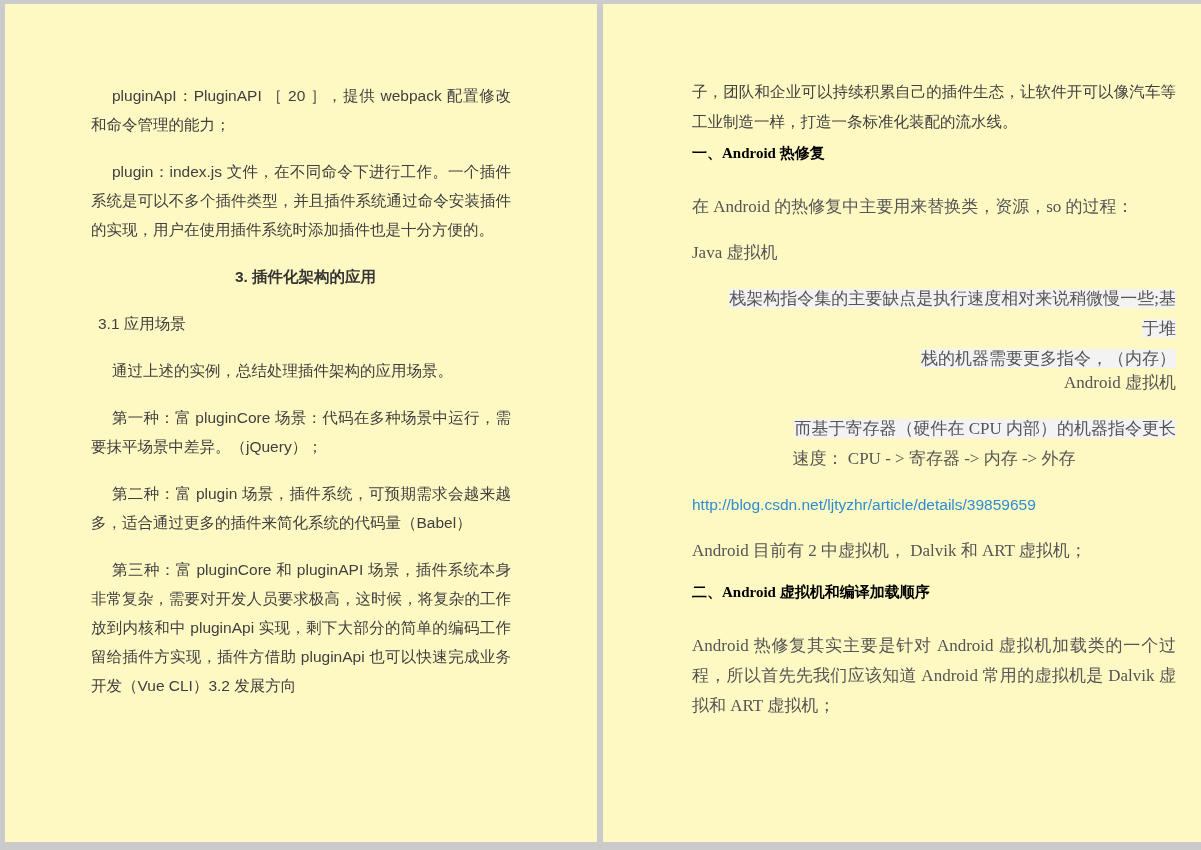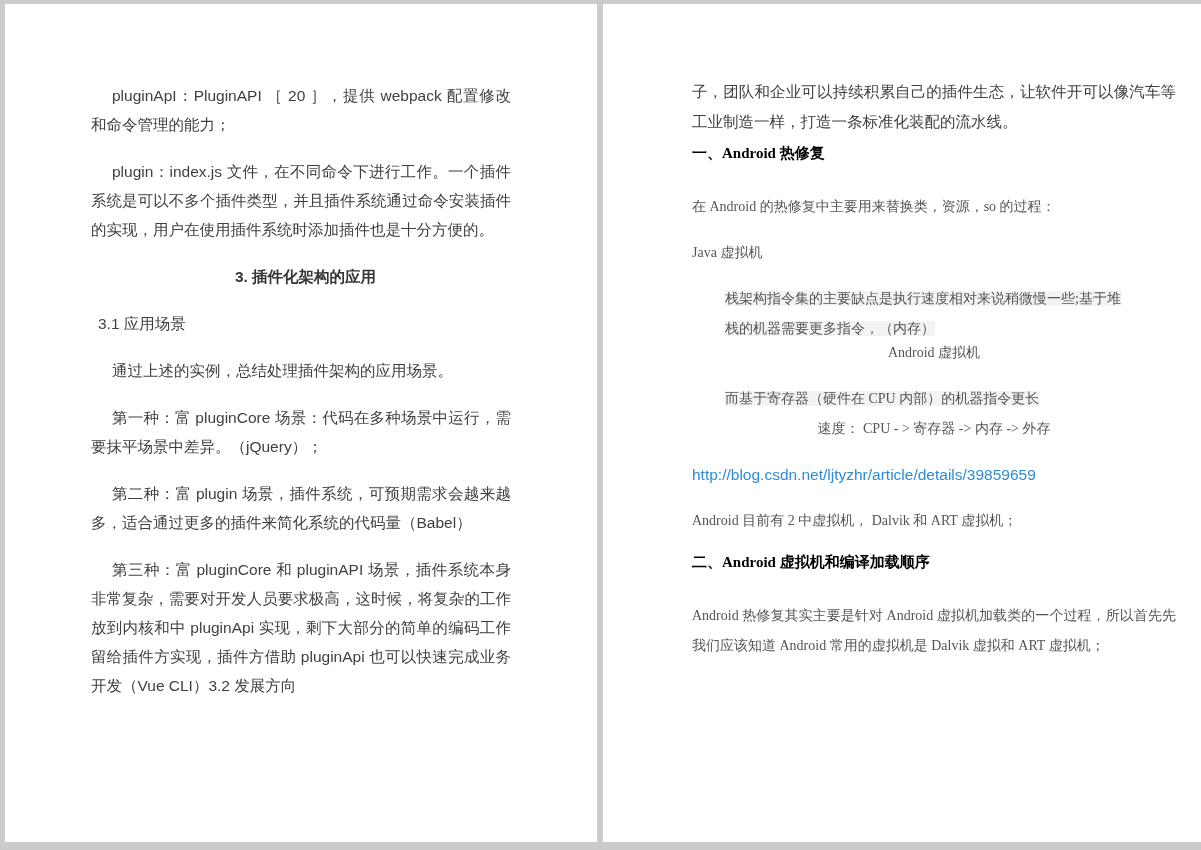--- a/index.html
+++ b/index.html
@@ -13,21 +13,21 @@
   }
   .viewer {
     position: relative;
     width: 1201px;
     height: 850px;
   }
   .page {
     position: absolute;
     top: 4px;
     height: 838px;
-    background: #ffffff;
+    background: #fef9c3;
     box-sizing: border-box;
   }
   .page-left  { left: 5px;   width: 592px; padding: 77px 86px 0 86px; }
   .page-right { left: 603px; width: 660px; padding: 73px 87px 0 89px; }
 
   
   .lp {
     font-size: 15.5px;
     line-height: 29px;
     color: #3f3f3f;
@@ -58,31 +58,31 @@
   .rp-h2 {
     font-family: Liberation Serif, serif;
     font-weight: 700;
     font-size: 15px;
     line-height: 21px;
     color: #000000;
     margin: 0 0 28px 0;
   }
   .rp {
     font-family: "Liberation Serif", "DejaVu Serif", serif;
-    font-size: 14px;
+    font-size: 17px;
     line-height: 30px;
     color: #555555;
     margin: 0 0 16px 0;
     text-align: justify;
   }
   .rp.tight { margin-bottom: 0; }
-  .quote { padding-left: 33px; text-align: left; }
+  .quote { padding-left: 33px; text-align: right; }
   .quote.l2 { margin-bottom: 0; }
   .hl { background: #f3f3f3; }
-  .vm-line { margin-top: -6px; text-align: center; }
+  .vm-line { margin-top: -6px; text-align: right; }
   .speed-line { margin-top: 0; text-align: center; }
   .link-line { margin: 0 0 16px 0; line-height: 30px; }
   .link-line a {
     font-family: "Liberation Sans", "DejaVu Sans", sans-serif;
     font-size: 15.5px;
     color: #2d8cd3;
     text-decoration: none;
     cursor: pointer;
   }
 </style>

